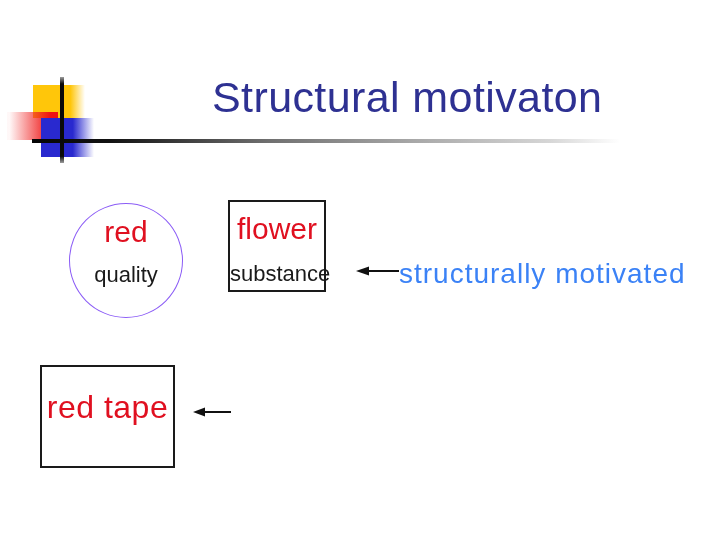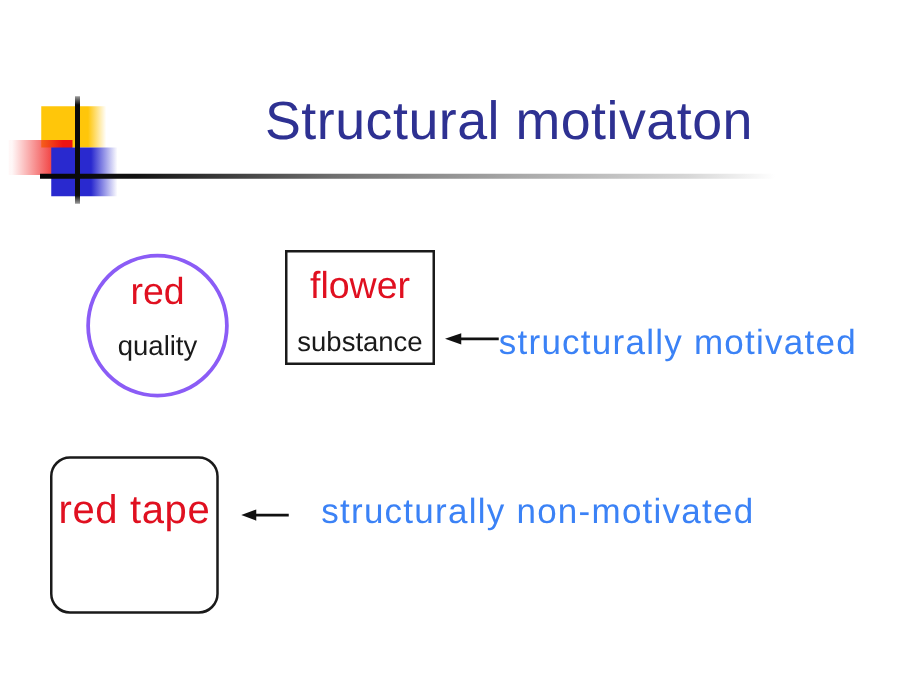--- a/index.html
+++ b/index.html
@@ -42,33 +42,33 @@
     margin: 0;
     font-size: 43px;
     font-weight: normal;
     letter-spacing: 0.4px;
     line-height: 1;
     white-space: nowrap;
   }
   
   .ellipse {
     position: absolute; left: 69px; top: 203px; width: 114px; height: 115px;
-    border: 3px solid #8b5cf6;
+    border: 1px solid #8b5cf6;
     border-radius: 50%;
     box-sizing: border-box;
     background: #ffffff;
   }
   .rect {
     position: absolute;
     border: 2px solid #1a1a1a;
     box-sizing: border-box;
     background: #ffffff;
   }
-  .rect-motivated   { left: 228px; top: 200px; width: 120px; height: 92px; }
-  .rect-nonmotivated{ left: 40px;  top: 365px; width: 135px; height: 126px; border-radius: 16px; }
+  .rect-motivated   { left: 228px; top: 200px; width: 98px; height: 92px; }
+  .rect-nonmotivated{ left: 40px;  top: 365px; width: 135px; height: 103px; }
   .shape-text {
     position: absolute; left: 0; right: 0;
     text-align: center;
     line-height: 1;
     white-space: nowrap;
   }
   .word-big   { font-size: 30px; }
   .word-small { font-size: 22px; color: #1a1a1a; }
   .in-circle-top    { top: 13px; }
   .in-circle-bottom { top: 60px; }
@@ -125,15 +125,14 @@
 
   <div class="rect rect-nonmotivated">
     <div class="shape-text in-rect2" style="color: rgb(224, 16, 32);">red tape</div>
   </div>
 
   <svg class="arrow arrow-2" width="42" height="18" viewBox="0 0 42 18">
     <line x1="40" y1="9" x2="7" y2="9" stroke="#111111" stroke-width="2.2"></line>
     <polygon points="2,9 14,4.5 14,13.5" fill="#111111"></polygon>
   </svg>
 
-  <div class="annotation annotation-2">structurally non-motivated</div>
 
 </div>
 
 </body></html>

